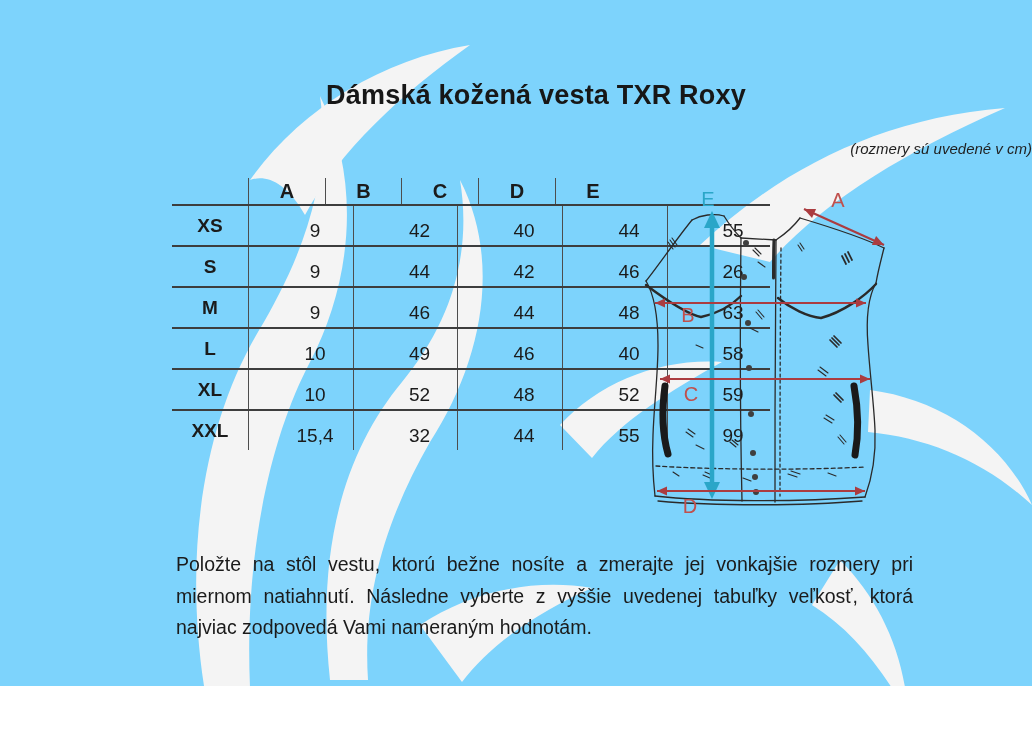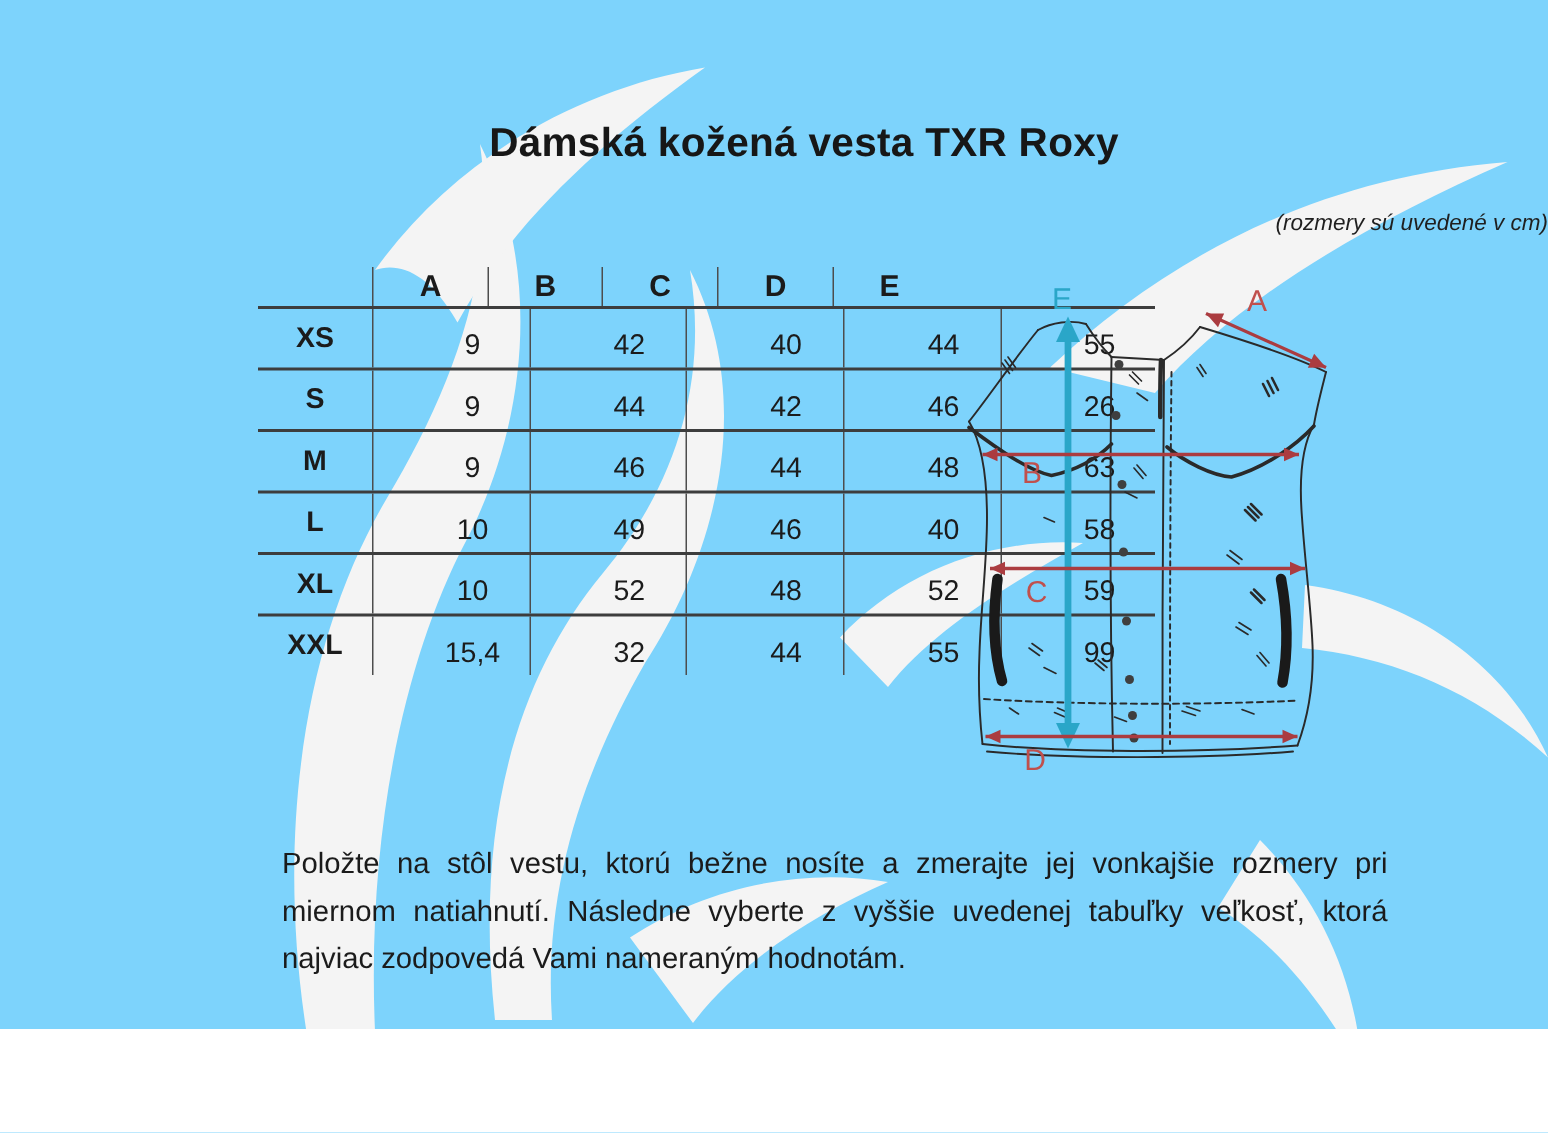--- a/index.html
+++ b/index.html
@@ -38,21 +38,21 @@
   .t-cell.size { align-items:center; font-weight:bold; font-size:19px; }
   .t-cell.val  { align-items:flex-end; padding-bottom:3px; font-size:19px; }
 
   .vest-svg { left:638px; top:190px; }
 
   .guide-heading {
     left:172px; top:489px; margin:0;
     font-size:25px; font-weight:bold; color:#141414;
   }
   .guide-body {
-    left:172px; top:545px; width:737px; margin:16px;
+    left:172px; top:545px; width:737px; margin:4px;
     font-size:19.5px; line-height:31.5px; text-align:justify; color:#1b1b1b;
   }
   text.mlabel { font-family:"Liberation Sans", sans-serif; font-size:20px; }
 </style>
 </head>
 <body>
 
 <div class="page">
 
   <svg class="watermark" width="1032" height="755" viewBox="0 0 1032 755">

